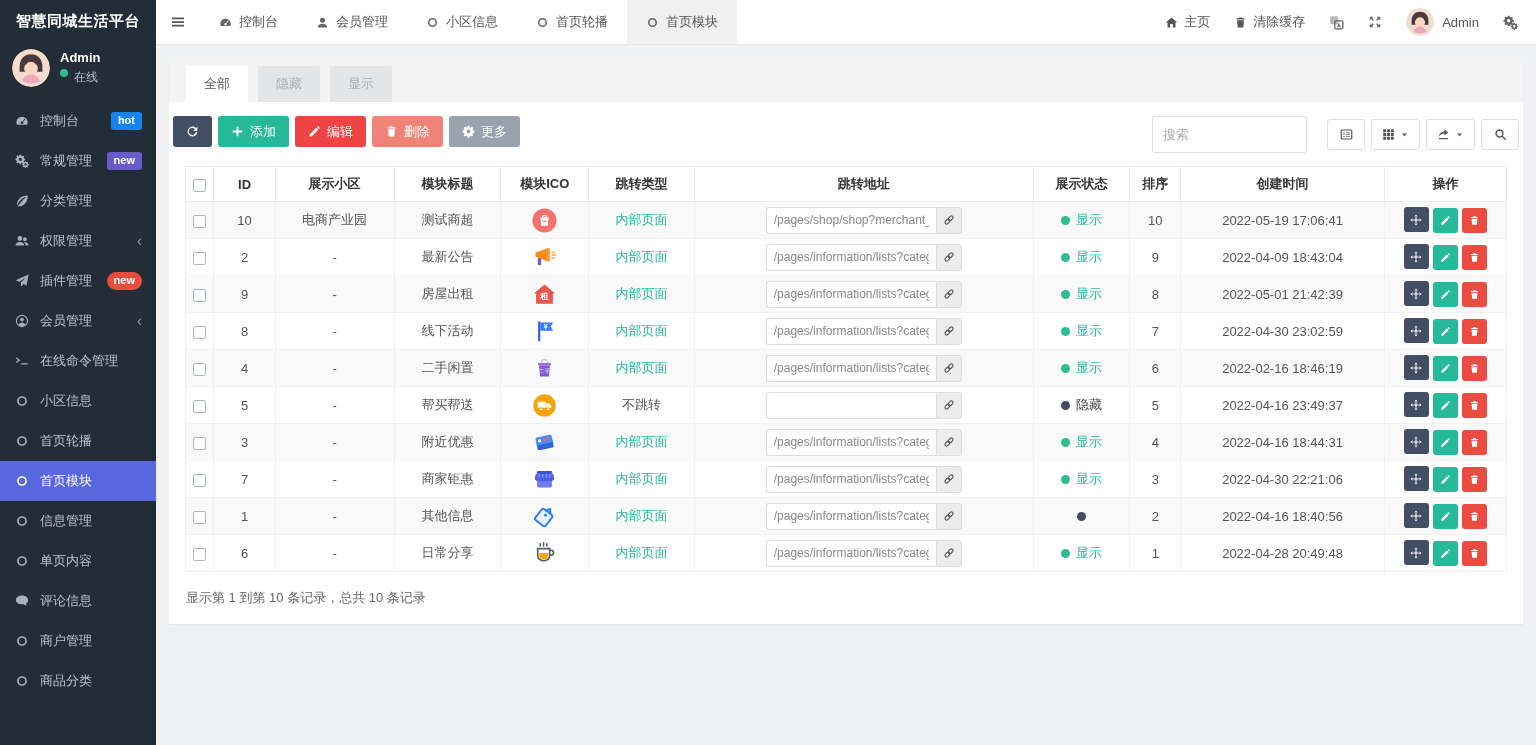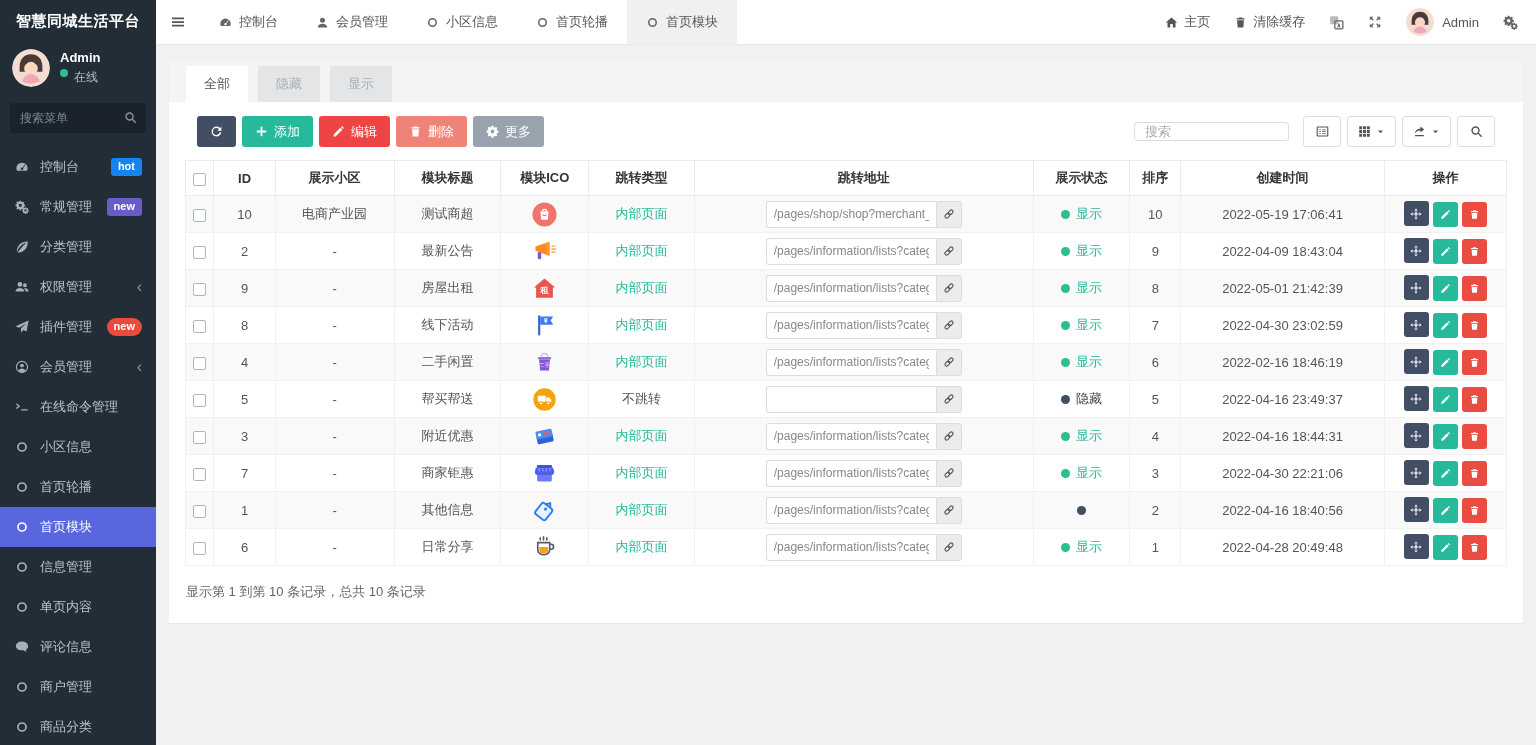--- a/index.html
+++ b/index.html
@@ -41,30 +41,30 @@
   .nav-right .icon-btn{cursor:pointer;color:#666;display:flex}
   .nav-user{display:flex;align-items:center;gap:8px;cursor:pointer}
   .nav-user .avatar{width:28px;height:28px}
 
   
   .content{flex:1;padding:15px 13px 0;overflow:hidden}
   .card{background:#fff;min-height:563px;box-shadow:0 1px 1px rgba(0,0,0,.04)}
   .card-tabs{background:#f4f4f5;padding:6px 17px 0;display:flex;gap:10px}
   .ctab{padding:9px 18px;font-size:13px;background:#e3e5e7;color:#a9aeb4;border-radius:2px 2px 0 0;cursor:pointer}
   .ctab.active{background:#fff;color:#555}
-  .toolbar{display:flex;align-items:flex-start;justify-content:space-between;padding:14px 28px 13px}
+  .toolbar{display:flex;align-items:flex-start;justify-content:space-between;padding:14px 4px 13px}
   .tb-left{display:flex;gap:6px}
   .btn{display:inline-flex;align-items:center;gap:6px;height:31px;padding:0 13px;border:none;border-radius:3px;color:#fff;font-size:13px;cursor:pointer;font-family:inherit}
   .btn-dark{background:#414e63}
   .btn-success{background:#26b99a}
   .btn-success-light{background:#ef4444}
   .btn-danger-light{background:#f08378}
   .btn-secondary{background:#98a3ad}
   .tb-right{display:flex;gap:6px;align-items:center}
-  .tb-search{width:155px;height:19px;border:1px solid #ddd;border-radius:3px;padding:0 10px;font-size:13px;font-family:inherit;color:#555;outline:none;margin-right:8px}
+  .tb-search{width:155px;height:37px;border:1px solid #ddd;border-radius:3px;padding:0 10px;font-size:13px;font-family:inherit;color:#555;outline:none;margin-right:14px}
   .tb-search::placeholder{color:#aaa}
   .ctrl-btn{height:31px;min-width:38px;padding:0 10px;background:#fff;border:1px solid #ddd;border-radius:3px;color:#555;display:inline-flex;align-items:center;justify-content:center;gap:5px;cursor:pointer}
 
   
   .grid-wrap{padding:0 16px}
   table.grid{width:100%;border-collapse:collapse;table-layout:fixed;font-size:13px}
   table.grid th{border:1px solid #ebebeb;padding:8px 4px;font-weight:bold;color:#333;text-align:center;background:#fff}
   table.grid td{border:1px solid #f1f1f2;padding:4px;text-align:center;vertical-align:middle;height:37px;color:#555;overflow:hidden;white-space:nowrap}
   table.grid tbody tr:nth-child(odd){background:#f9f9f9}
   .cbx{display:inline-block;width:13px;height:13px;border:1px solid #aeb6bd;border-radius:2px;background:#fff;cursor:pointer;vertical-align:middle}
@@ -100,29 +100,20 @@
             <path d="M13.5 15.5c1.8-2.8 4-4 6.5-4s4.7 1.2 6.5 4" fill="none" stroke="#473a38" stroke-width="3"></path>
           </svg>
       </span>
       <div>
         <div class="user-name">Admin</div>
         <div class="user-status">
             <span class="dot"></span>
             <span>在线</span>
           </div>
       </div>
-    </div>
-    <div class="side-search">
-      <input type="text" placeholder="搜索菜单" style="">
-      <span class="sicon">
-          <svg viewBox="0 0 16 16" width="13" height="13" fill="currentColor">
-            <circle cx="6.8" cy="6.8" r="4.3" fill="none" stroke="currentColor" stroke-width="1.7"></circle>
-            <path d="m10.2 10.2 4.2 4.2" stroke="currentColor" stroke-width="1.7"></path>
-          </svg>
-        </span>
     </div>
     <nav class="side-menu" id="side-menu">
         <div class="side-item">
           <span class="micon">
             <svg viewBox="0 0 16 16" width="14" height="14" fill="currentColor">
               <path fill-rule="evenodd" d="M8 3.1A6.4 6.4 0 0 0 1.6 9.5c0 1 .2 2 .7 2.8h11.4c.5-.8.7-1.8.7-2.8A6.4 6.4 0 0 0 8 3.1zm4 2.7L9.3 9.2c.1.2.2.5.2.8a1.5 1.5 0 1 1-1.5-1.5c.3 0 .6.1.8.2l2.5-3.5z"></path>
             </svg>
           </span>
           <span>控制台</span>
           <span class="side-badge" style="background:#1684f0">hot</span>

